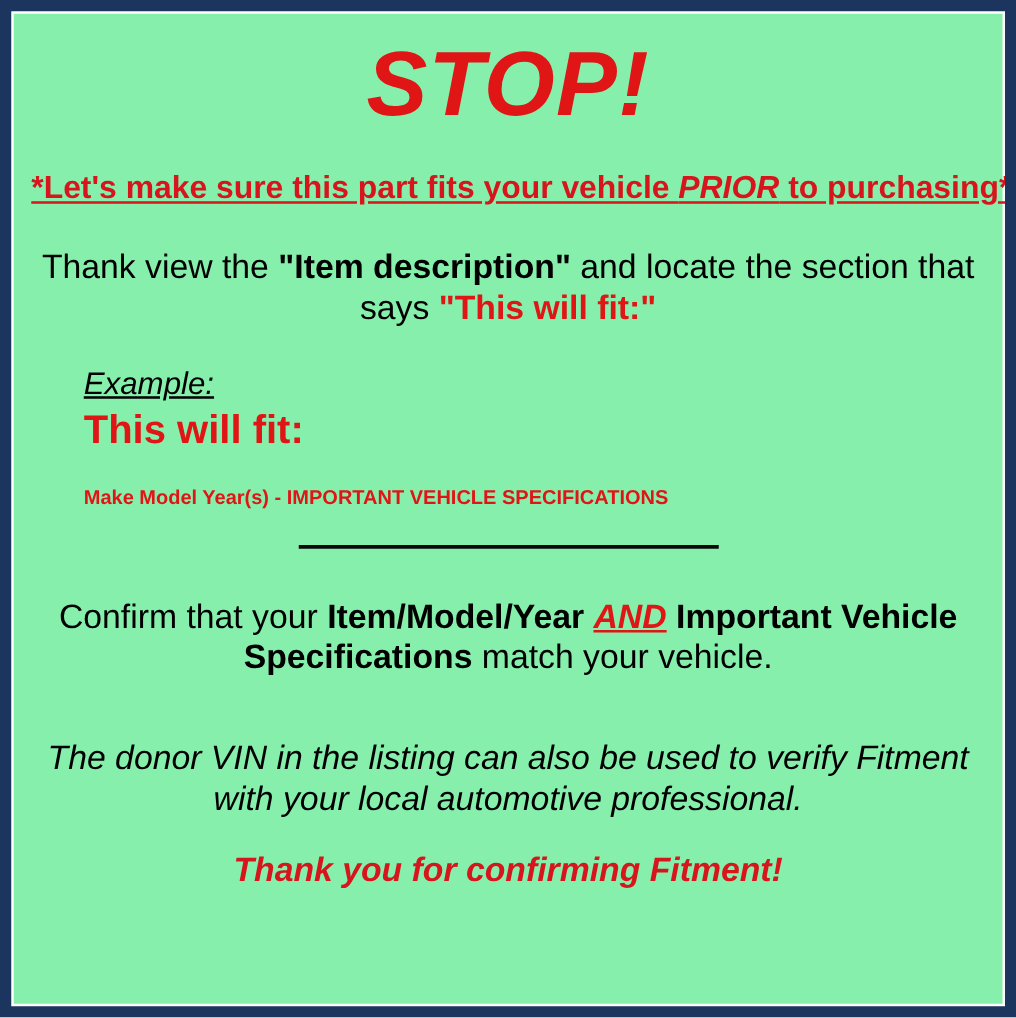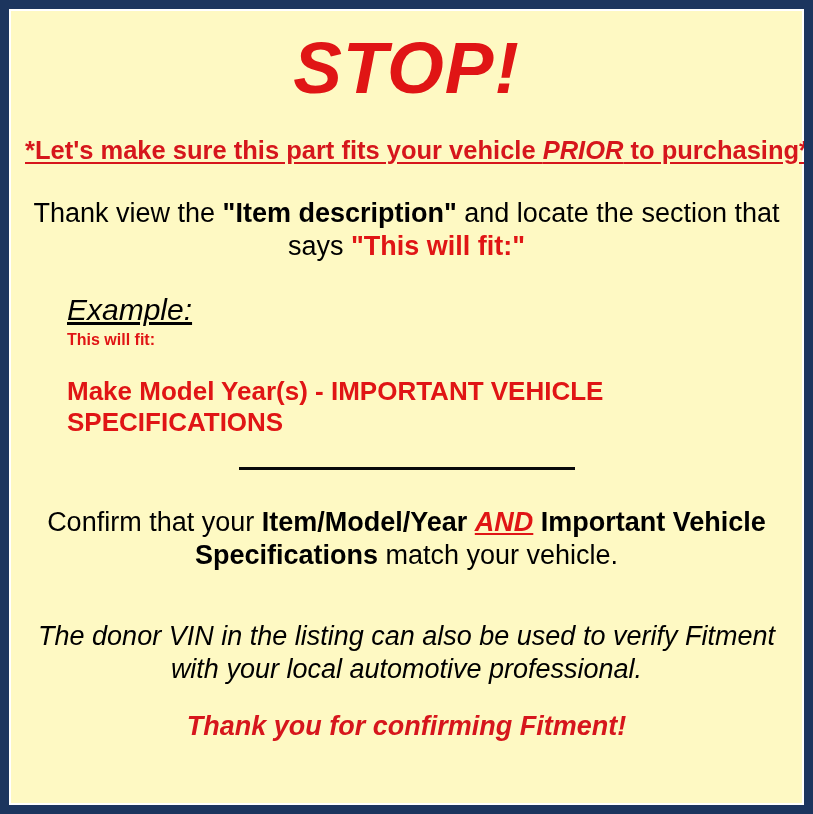--- a/index.html
+++ b/index.html
@@ -17,21 +17,21 @@
     background: #ffffff;
     border: 9px solid #1c355e;
     padding: 2px 2px 2px 2px;
     position: relative;
     overflow: hidden;
   }
   .notice-inner {
     box-sizing: border-box;
     width: 100%;
     height: 100%;
-    background: #fef9c3;
+    background: #86efac;
     padding: 6px 10px 0 10px;
     text-align: center;
   }
 
   .stop-title {
     color: #e01515;
     font-weight: bold;
     font-style: italic;
     font-size: 73px;
     line-height: 1.0;
@@ -89,37 +89,37 @@
     font-weight: bold;
   }
 
   .example-block {
     text-align: left;
     padding-left: 46px;
     margin-top: 30px;
   }
   .example-label {
     color: #000000;
-    font-size: 30px;
+    font-size: 25px;
     font-style: italic;
     text-decoration: underline;
     text-underline-offset: 2px;
     line-height: 1.15;
   }
   .example-fit {
     color: #e01515;
     font-weight: bold;
-    font-size: 16px;
+    font-size: 32px;
     line-height: 1.2;
     margin-top: 2px;
   }
   .example-spec {
     color: #e01515;
     font-weight: bold;
-    font-size: 26px;
+    font-size: 16px;
     line-height: 1.2;
     margin-top: 27px;
     letter-spacing: 0px;
   }
 
   .divider-wrap {
     margin-top: 20px;
     text-align: center;
   }
   .divider {

